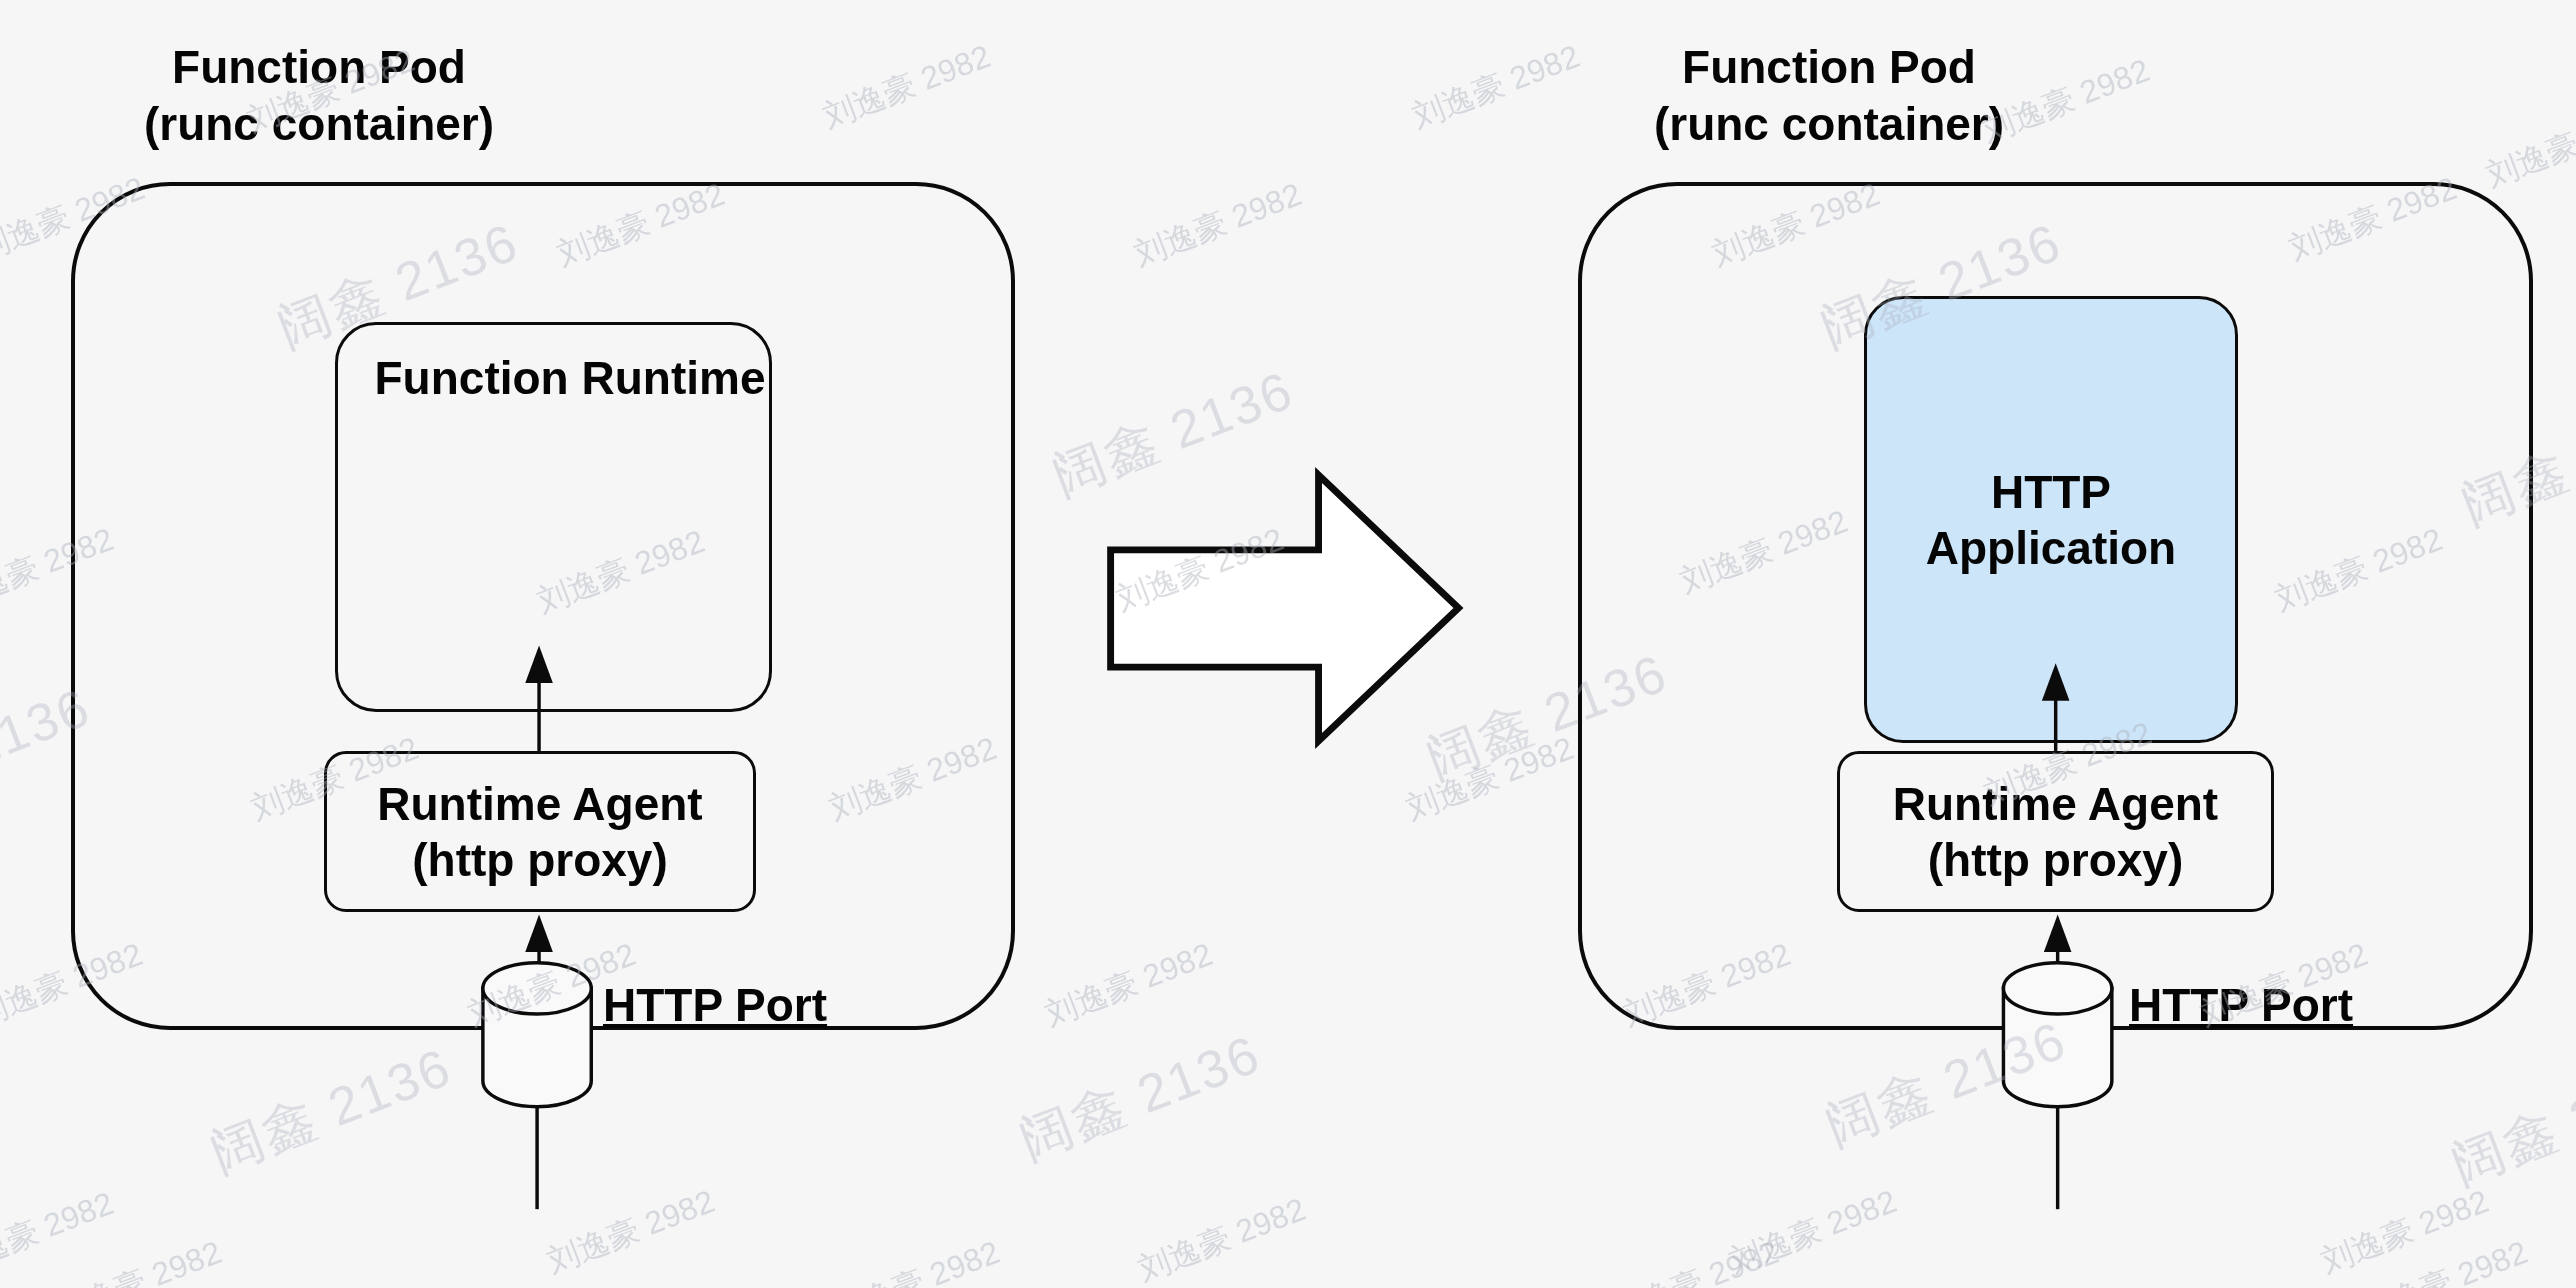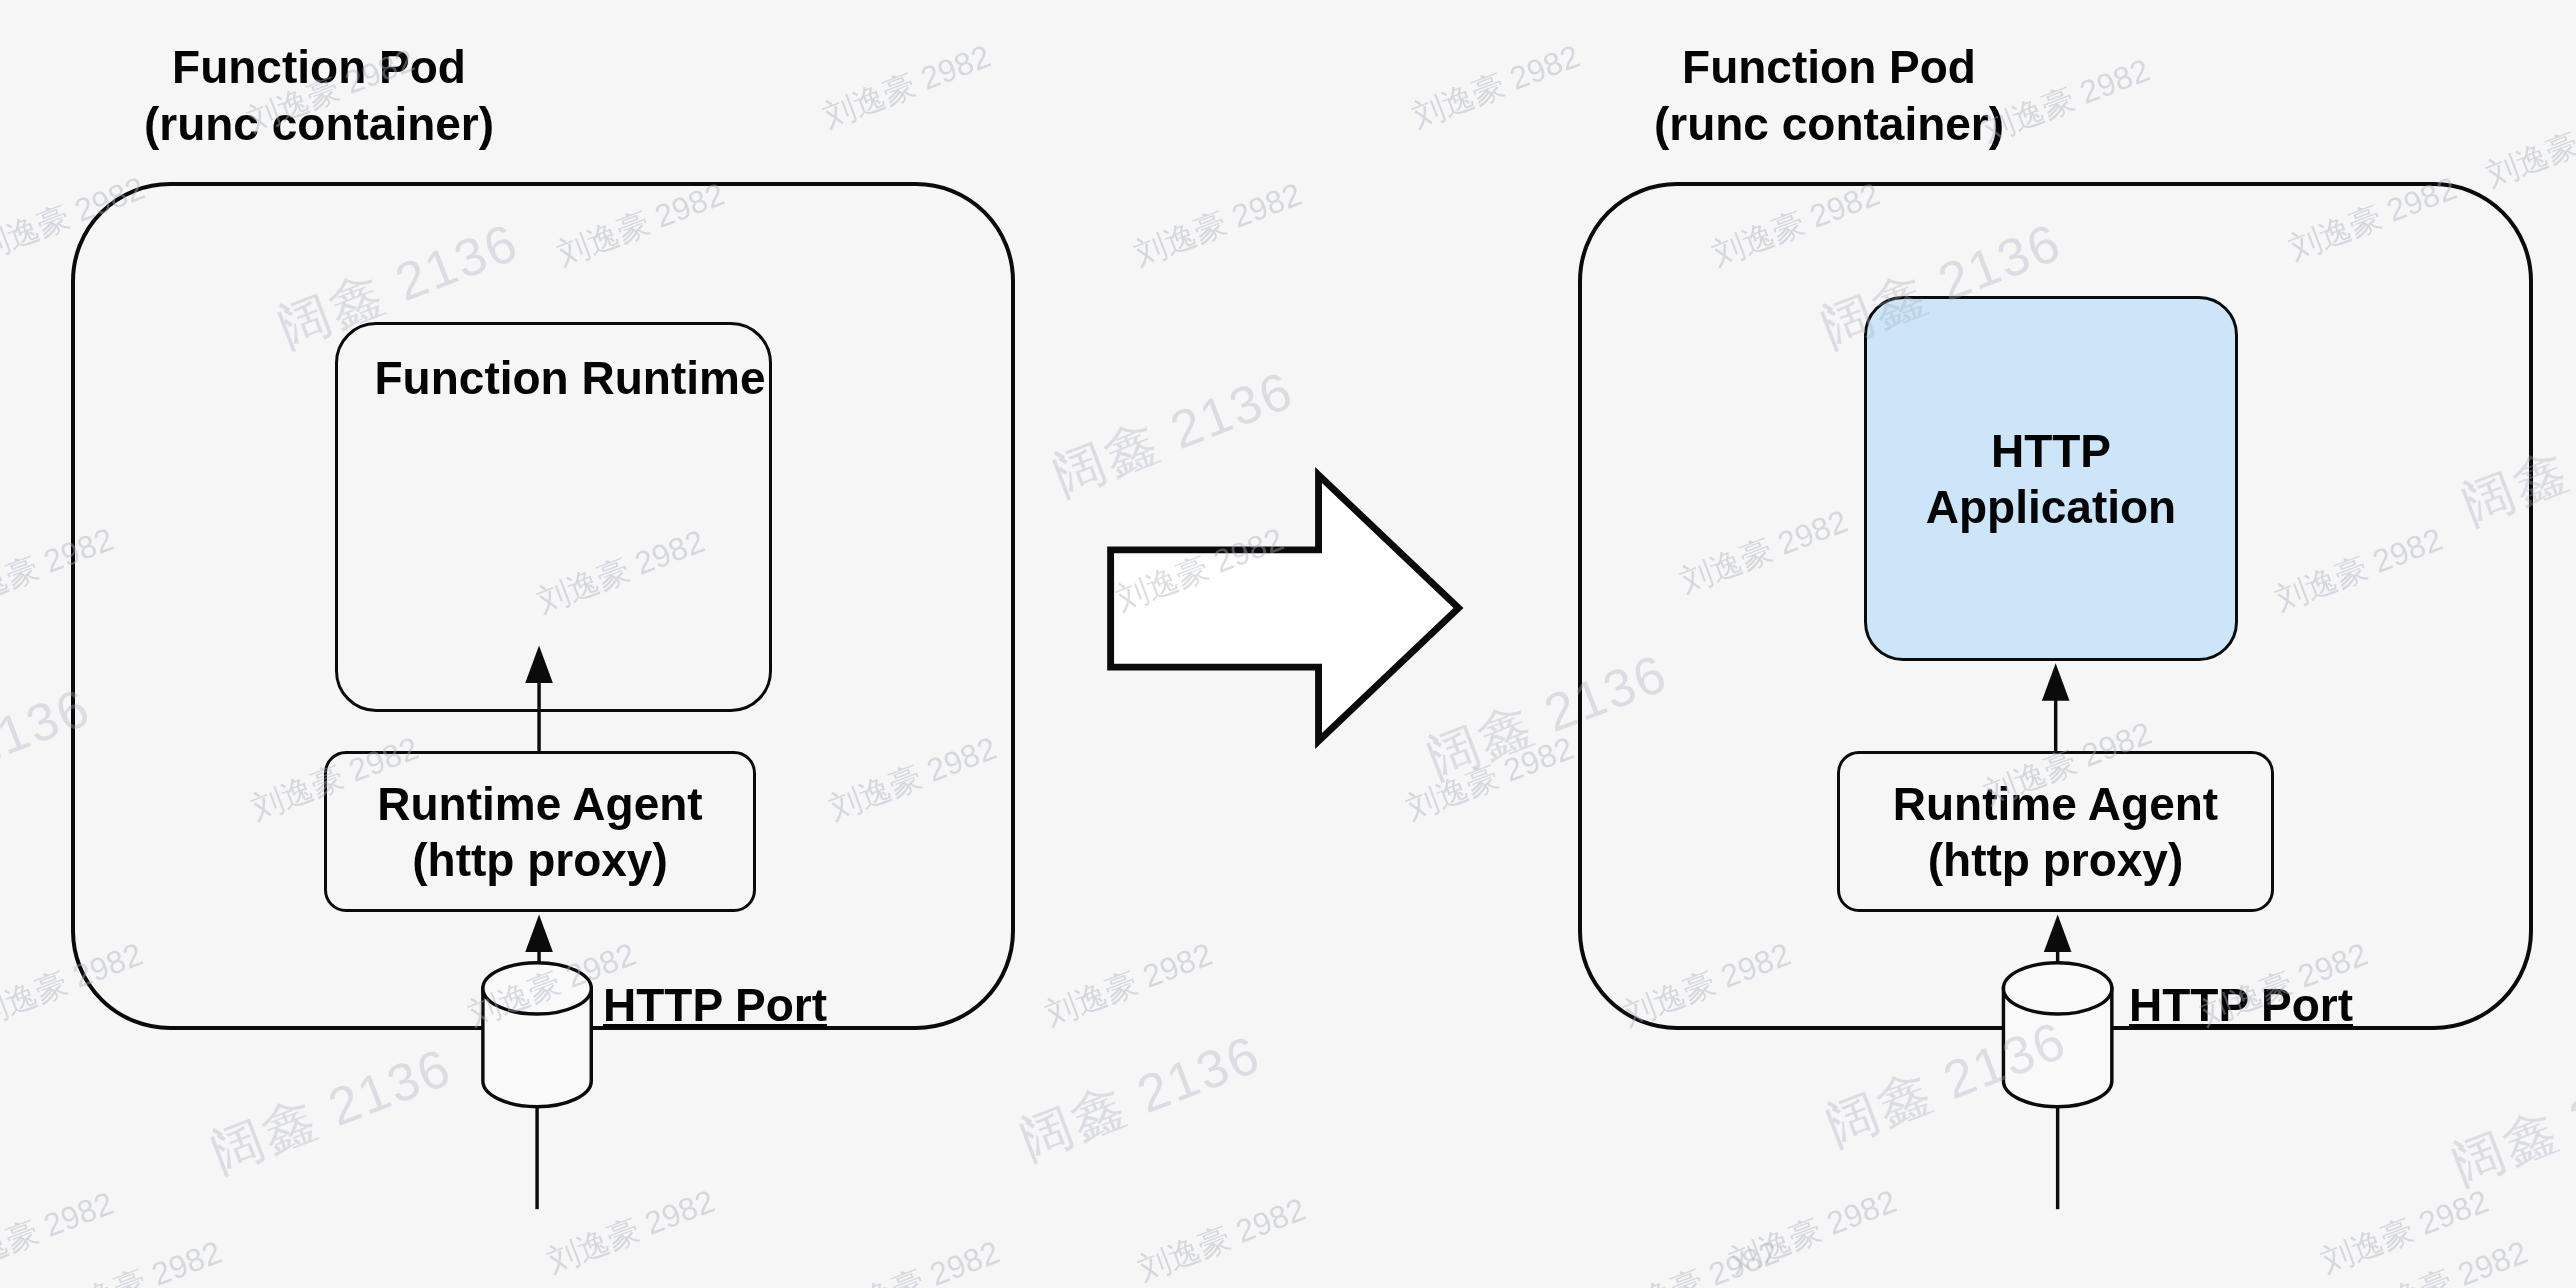--- a/index.html
+++ b/index.html
@@ -139,21 +139,21 @@
 
   <div class="port-label" style="left:603px;top:978px;">HTTP Port</div>
 
   <div class="title" style="left:1573px;top:39px;width:512px;">
     <div>Function Pod</div>
     <div>(runc container)</div>
   </div>
 
   <div class="pod" style="left:1578px;top:182px;width:955px;height:848px;"></div>
 
-  <div class="box blue big" style="left:1864px;top:296px;width:374px;height:365px;">
+  <div class="box blue big" style="left:1864px;top:296px;width:374px;height:447px;">
     <div class="lines-2">
       <div>HTTP</div>
       <div>Application</div>
     </div>
   </div>
 
   <div class="box agent" style="left:1837px;top:751px;width:437px;height:161px;">
     <div class="lines-2">
       <div>Runtime Agent</div>
       <div>(http proxy)</div>

